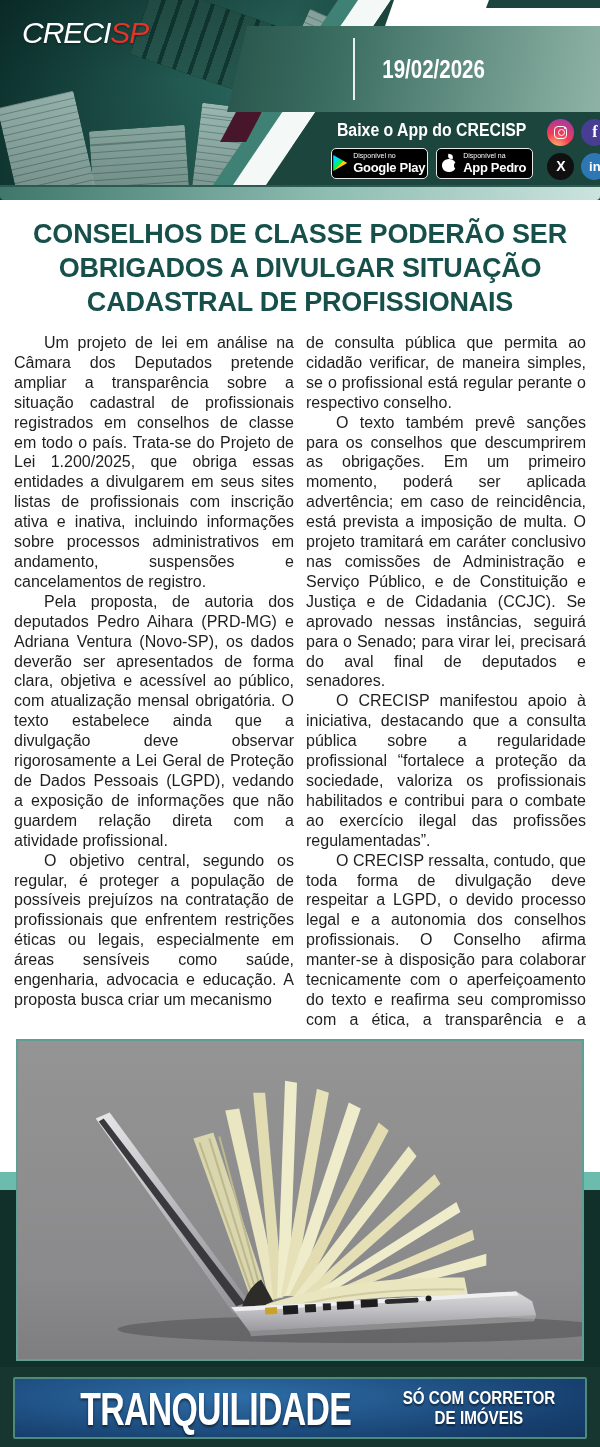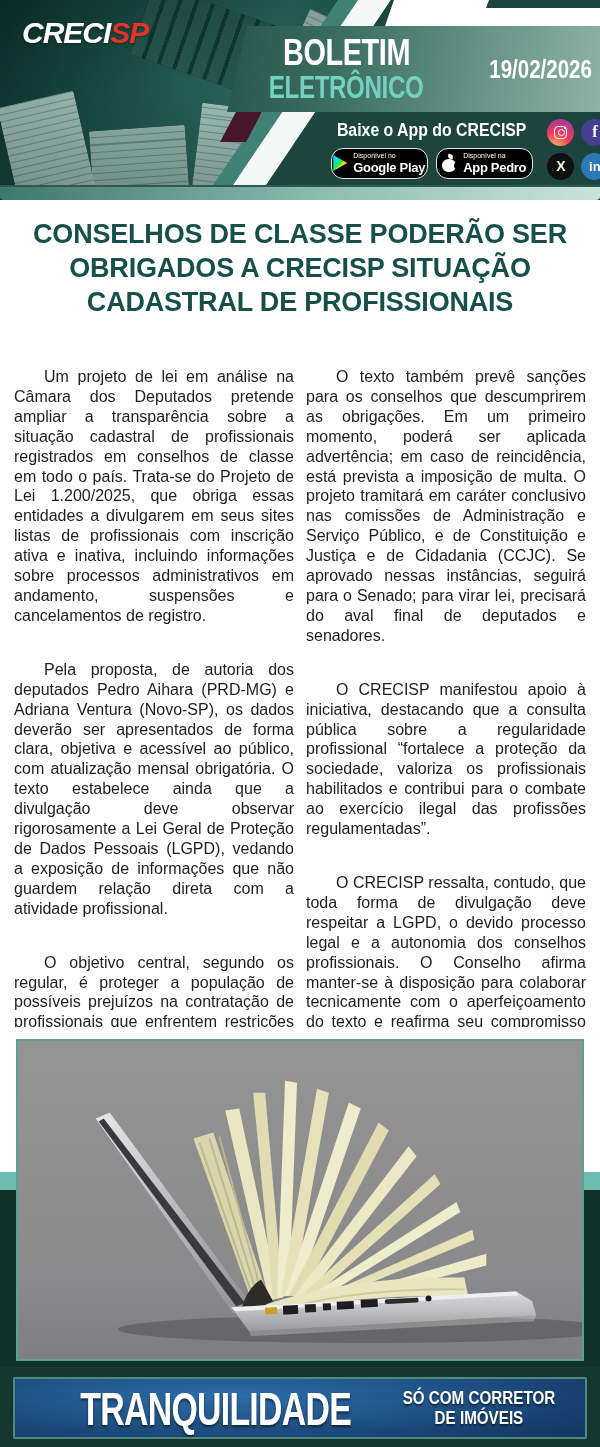--- a/index.html
+++ b/index.html
@@ -57,21 +57,21 @@
   .title-divider { width: 2px; height: 62px; background: #e8efec; }
   .date { color: #fff; font-weight: bold; font-size: 25px; display:inline-block;
           transform: scaleX(.82); letter-spacing: 0px; }
 
   .app-zone { position: absolute; right: 8px; top: 112px; width: 268px; height: 74px;
     display: flex; align-items: center; gap: 8px; }
   .app-left { flex: 1; display: flex; flex-direction: column; align-items: center; gap: 7px; }
   .app-cta { color: #fff; font-weight: bold; font-size: 18px; display:inline-block;
              transform: scaleX(.88); white-space: nowrap; }
   .badges { display: flex; gap: 8px; }
-  .badge { width: 97px; height: 31px; background: #000; border: 1px solid #e8e8e8; border-radius: 12px;
+  .badge { width: 97px; height: 31px; background: #000; border: 1px solid #e8e8e8; border-radius: 5px;
     display: flex; align-items: center; justify-content: center; gap: 6px; cursor: pointer; }
   .badge-text { color: #fff; line-height: 1; }
   .badge-text .b1 { font-size: 7px; display: block; margin-bottom: 2px; }
   .badge-text .b2 { font-size: 13px; font-weight: bold; display: block; letter-spacing: -.3px; }
   .gp-tri { width: 14px; height: 16px;
     background: linear-gradient(135deg, #00d7fe 0 32%, #00f076 32% 55%, #ffd000 55% 74%, #ff3a44 74%);
     clip-path: polygon(0 0, 100% 50%, 0 100%); }
   .apple { position: relative; width: 15px; height: 18px; }
   .apple .body { position:absolute; left:0; bottom:0; width: 14px; height: 13px; background:#fff;
     border-radius: 48% 48% 46% 46%; }
@@ -90,36 +90,36 @@
   .ig-glyph { position: relative; width: 13px; height: 13px; border: 1.5px solid #fff; border-radius: 4px; }
   .ig-glyph::before { content:""; position:absolute; left:2.5px; top:2.5px; width:5px; height:5px;
     border:1.5px solid #fff; border-radius:50%; }
   .ig-glyph::after { content:""; position:absolute; right:0.5px; top:0.5px; width:2px; height:2px;
     background:#fff; border-radius:50%; }
 
   .header-strip { position: absolute; left: 0; bottom: 0; width: 600px; height: 15px;
     background: linear-gradient(90deg, #3f776b, #8fbdb2 55%, #cbe3dd);
     border-top: 2px solid #2c5a50; border-radius: 0 0 4px 4px; }
 
-  .logo { position: absolute; left: 22px; top: 16px; font-weight: bold; font-style: italic;
+  .logo { position: absolute; left: 22px; top: 16px; font-weight: normal; font-style: italic;
     font-size: 30px; letter-spacing: -1px; text-shadow: 0 1px 2px rgba(0,0,0,.4); }
   .logo .lg1 { color: #fff; }
   .logo .lg2 { color: #e5332a; }
 
   
   .headline-wrap { padding: 17px 18px 8px; flex: none; }
   .headline { text-align: center; color: #17504a; font-weight: bold; font-size: 27px;
     line-height: 1.26; letter-spacing: -.2px; }
 
   
   .article { padding: 6px 14px 0; display: flex; gap: 12px; height: 700px; overflow: hidden; flex: none; }
   .col { width: 280px; }
   .col p { font-size: 16px; line-height: 19.9px; color: #1e1e1e; text-align: justify;
     hyphens: manual; }
-  .col p.indent { text-indent: 30px; margin-top: 34px; }
+  .col p.indent { text-indent: 30px; }
 
   
   .photo-section { position: relative; height: 340px; flex: none;
     background: linear-gradient(#ffffff 0 145px, #6cbcae 145px 163px, #12302a 163px 100%); }
   .laptop-frame { position: absolute; left: 16px; right: 16px; top: 12px; height: 322px;
     border: 2px solid #5d9f92; }
   .laptop-frame svg { display: block; width: 100%; height: 100%; }
 
   
   .footer { flex: 1; background: #16362f; padding: 10px 13px 0; }
@@ -148,24 +148,20 @@
 
   <div class="stripe-teal"></div>
   <div class="stripe-white"></div>
   <div class="panel-dark"></div>
   <div class="wedge-white"></div>
   <div class="sliver-dark"></div>
   <div class="accent-maroon"></div>
 
   <div class="title-panel"></div>
   <div class="title-inner">
-    <div class="title-lines">
-      <span class="t1">BOLETIM</span><br>
-      <span class="t2">ELETRÔNICO</span>
-    </div>
     <div class="title-divider"></div>
     <span class="date">19/02/2026</span>
   </div>
 
   <div class="app-zone">
     <div class="app-left">
       <span class="app-cta">Baixe o App do CRECISP</span>
       <div class="badges">
         <div class="badge">
           <span class="gp-tri"></span>
@@ -197,30 +193,31 @@
     </div>
   </div>
 
   <div class="header-strip"></div>
   <div class="logo">
     <span class="lg1">CRECI</span><span class="lg2">SP</span>
   </div>
 </div>
 
 <div class="headline-wrap">
-  <h1 class="headline">CONSELHOS DE CLASSE PODERÃO SER OBRIGADOS A CRECISP SITUAÇÃO CADASTRAL DE PROFISSIONAIS</h1>
+  <h1 class="headline">CONSELHOS DE CLASSE PODERÃO SER OBRIGADOS A DIVULGAR SITUAÇÃO CADASTRAL DE PROFISSIONAIS</h1>
 </div>
 
 <div class="article">
   <div class="col">
       <p class="indent">Um projeto de lei em análise na Câmara dos Deputados pretende ampliar a transparência sobre a situação cadastral de profissionais registrados em conselhos de classe em todo o país. Trata-se do Projeto de Lei 1.200/2025, que obriga essas entidades a divulgarem em seus sites listas de profissionais com inscrição ativa e inativa, incluindo informações sobre processos administrativos em andamento, suspensões e cancelamentos de registro.</p>
       <p class="indent">Pela proposta, de autoria dos deputados Pedro Aihara (PRD-MG) e Adriana Ventura (Novo-SP), os dados deverão ser apresentados de forma clara, objetiva e acessível ao público, com atualização mensal obrigatória. O texto estabelece ainda que a divulgação deve observar rigorosamente a Lei Geral de Proteção de Dados Pessoais (LGPD), vedando a exposição de informações que não guardem relação direta com a atividade profissional.</p>
       <p class="indent">O objetivo central, segundo os regular, é proteger a população de possíveis prejuízos na contratação de profissionais que enfrentem restrições éticas ou legais, especialmente em áreas sensíveis como saúde, engenharia, advocacia e educação. A proposta busca criar um mecanismo</p>
     </div>
   <div class="col">
+      <p>de consulta pública que permita ao cidadão verificar, de maneira simples, se o profissional está regular perante o respectivo conselho.</p>
       <p class="indent">O texto também prevê sanções para os conselhos que descumprirem as obrigações. Em um primeiro momento, poderá ser aplicada advertência; em caso de reincidência, está prevista a imposição de multa. O projeto tramitará em caráter conclusivo nas comissões de Administração e Serviço Público, e de Constituição e Justiça e de Cidadania (CCJC). Se aprovado nessas instâncias, seguirá para o Senado; para virar lei, precisará do aval final de deputados e senadores.</p>
       <p class="indent">O CRECISP manifestou apoio à iniciativa, destacando que a consulta pública sobre a regularidade profissional “fortalece a proteção da sociedade, valoriza os profissionais habilitados e contribui para o combate ao exercício ilegal das profissões regulamentadas”.</p>
       <p class="indent">O CRECISP ressalta, contudo, que toda forma de divulgação deve respeitar a LGPD, o devido processo legal e a autonomia dos conselhos profissionais. O Conselho afirma manter-se à disposição para colaborar tecnicamente com o aperfeiçoamento do texto e reafirma seu compromisso com a ética, a transparência e a segurança nas relações profissionais.</p>
     </div>
 </div>
 
 <div class="photo-section">
   <div class="laptop-frame">
     <svg viewBox="0 0 566 320" preserveAspectRatio="none">
       <defs>

